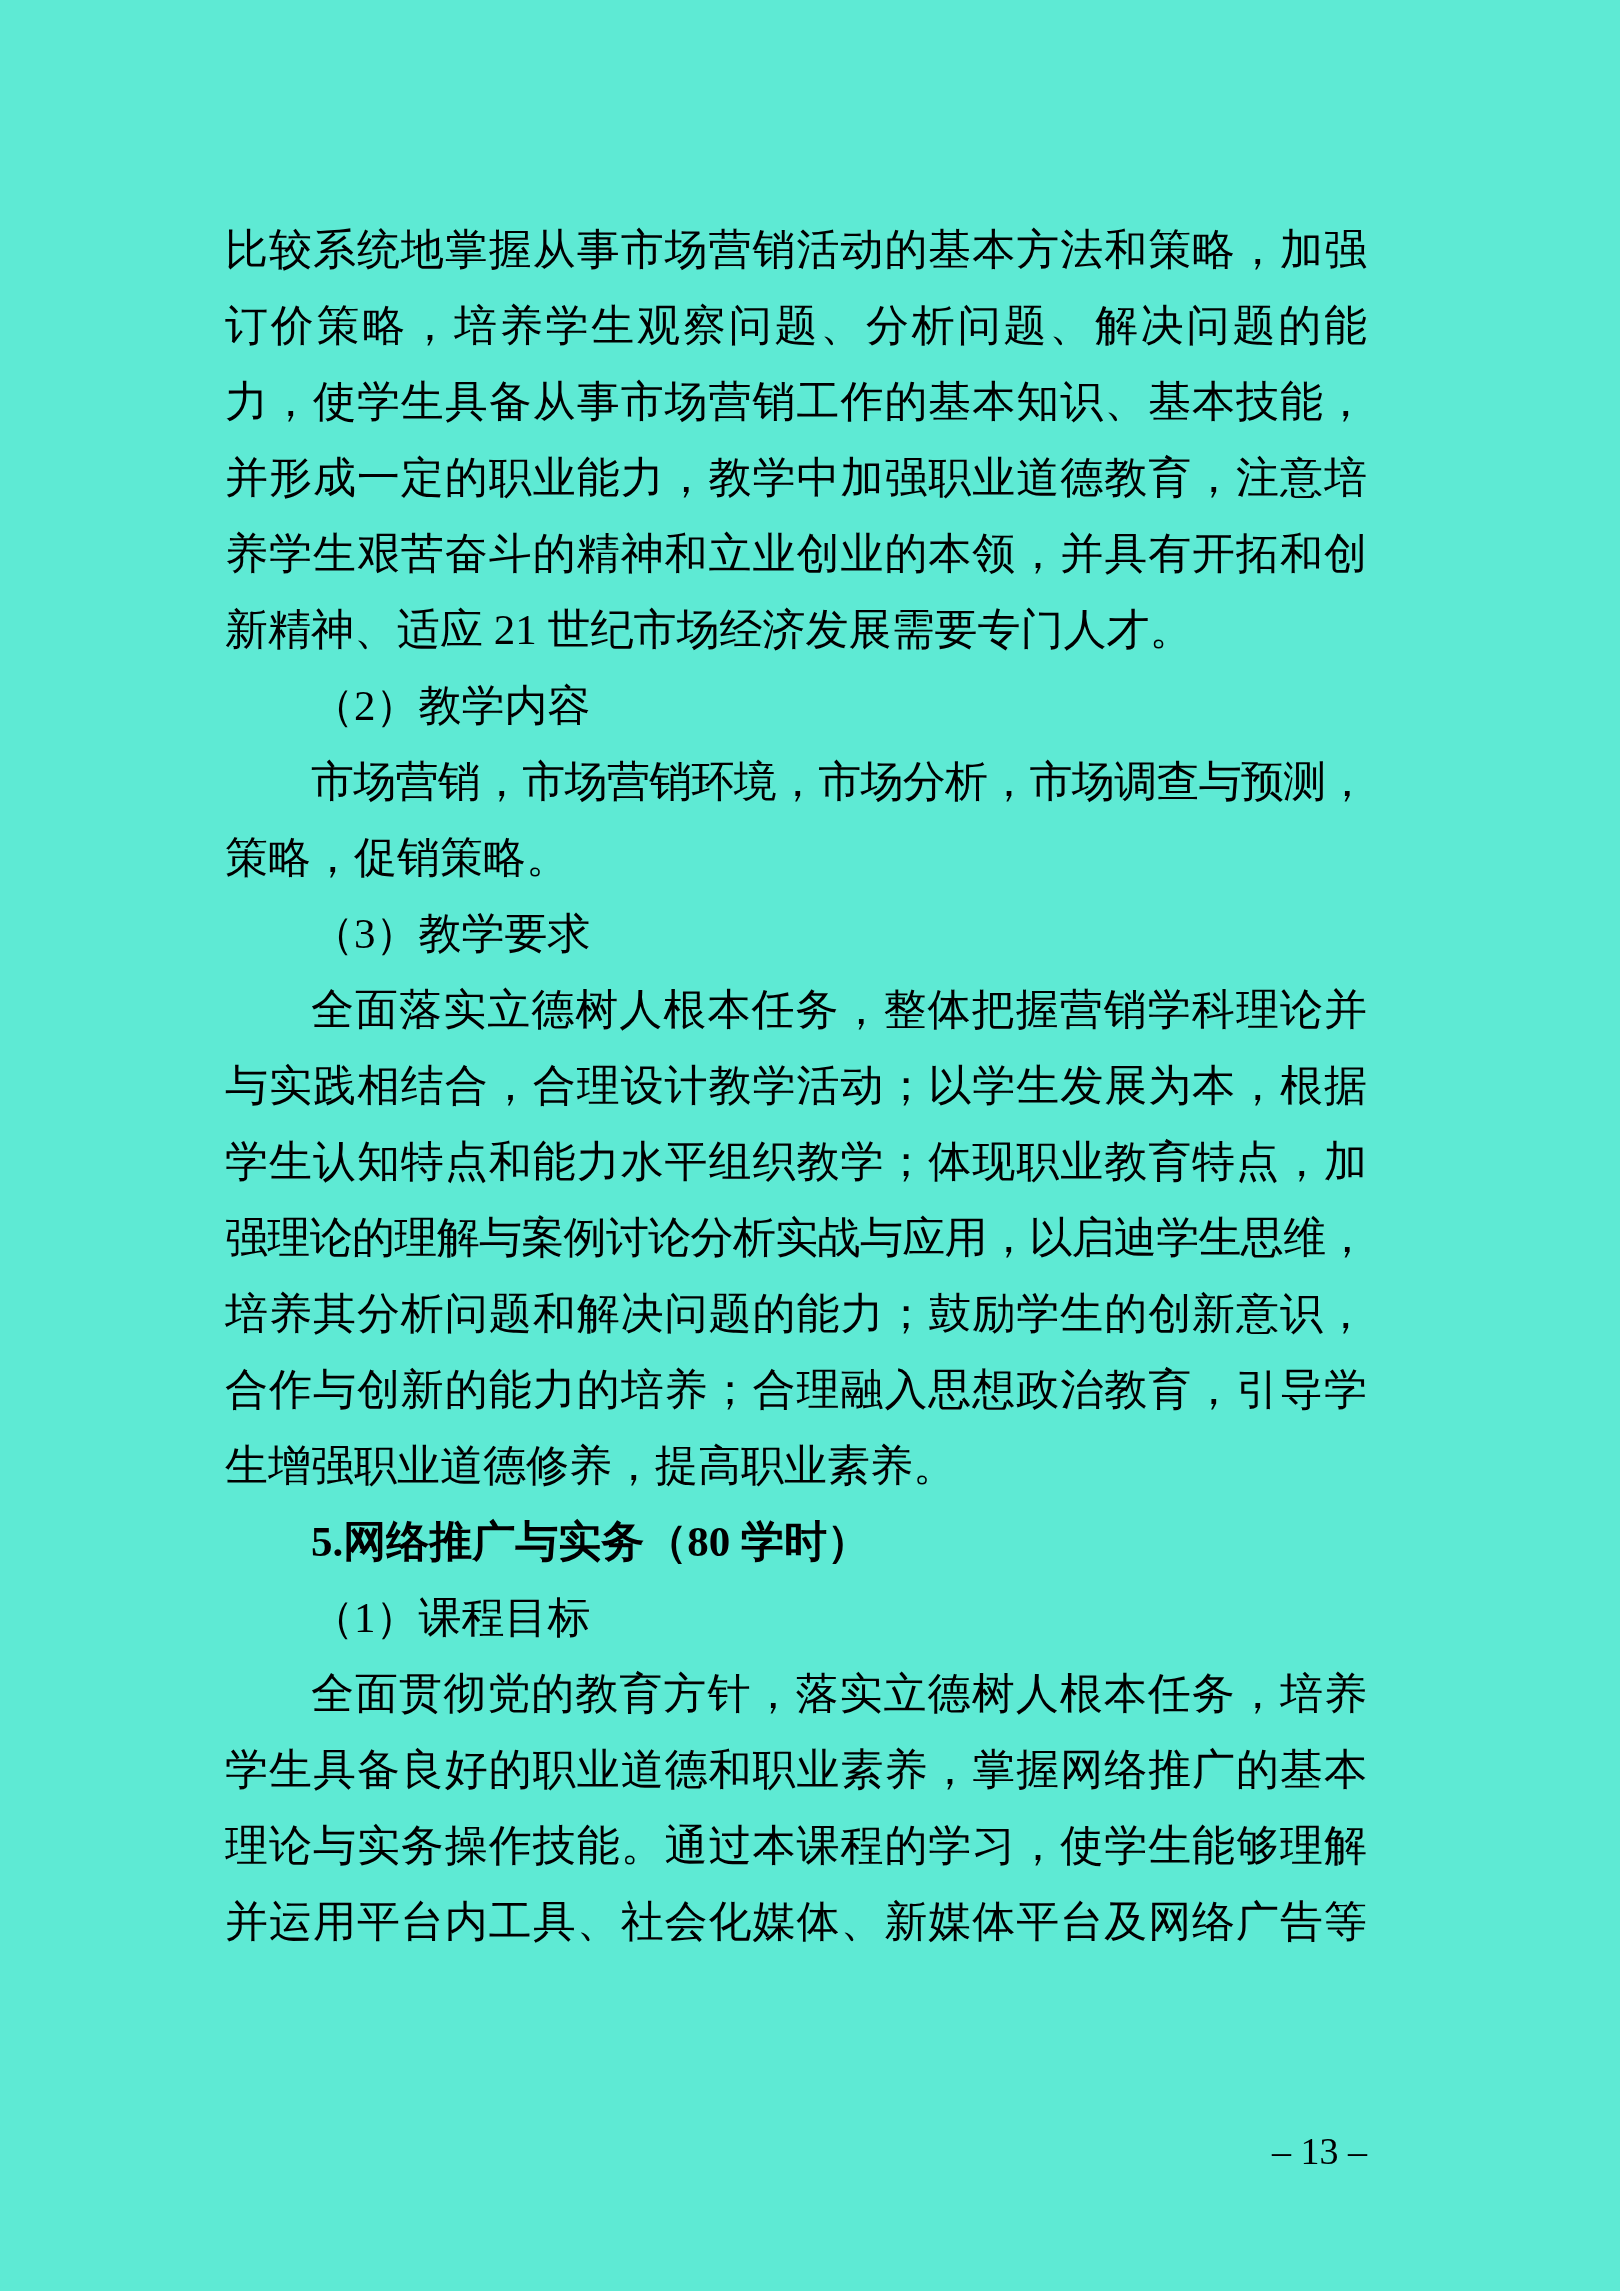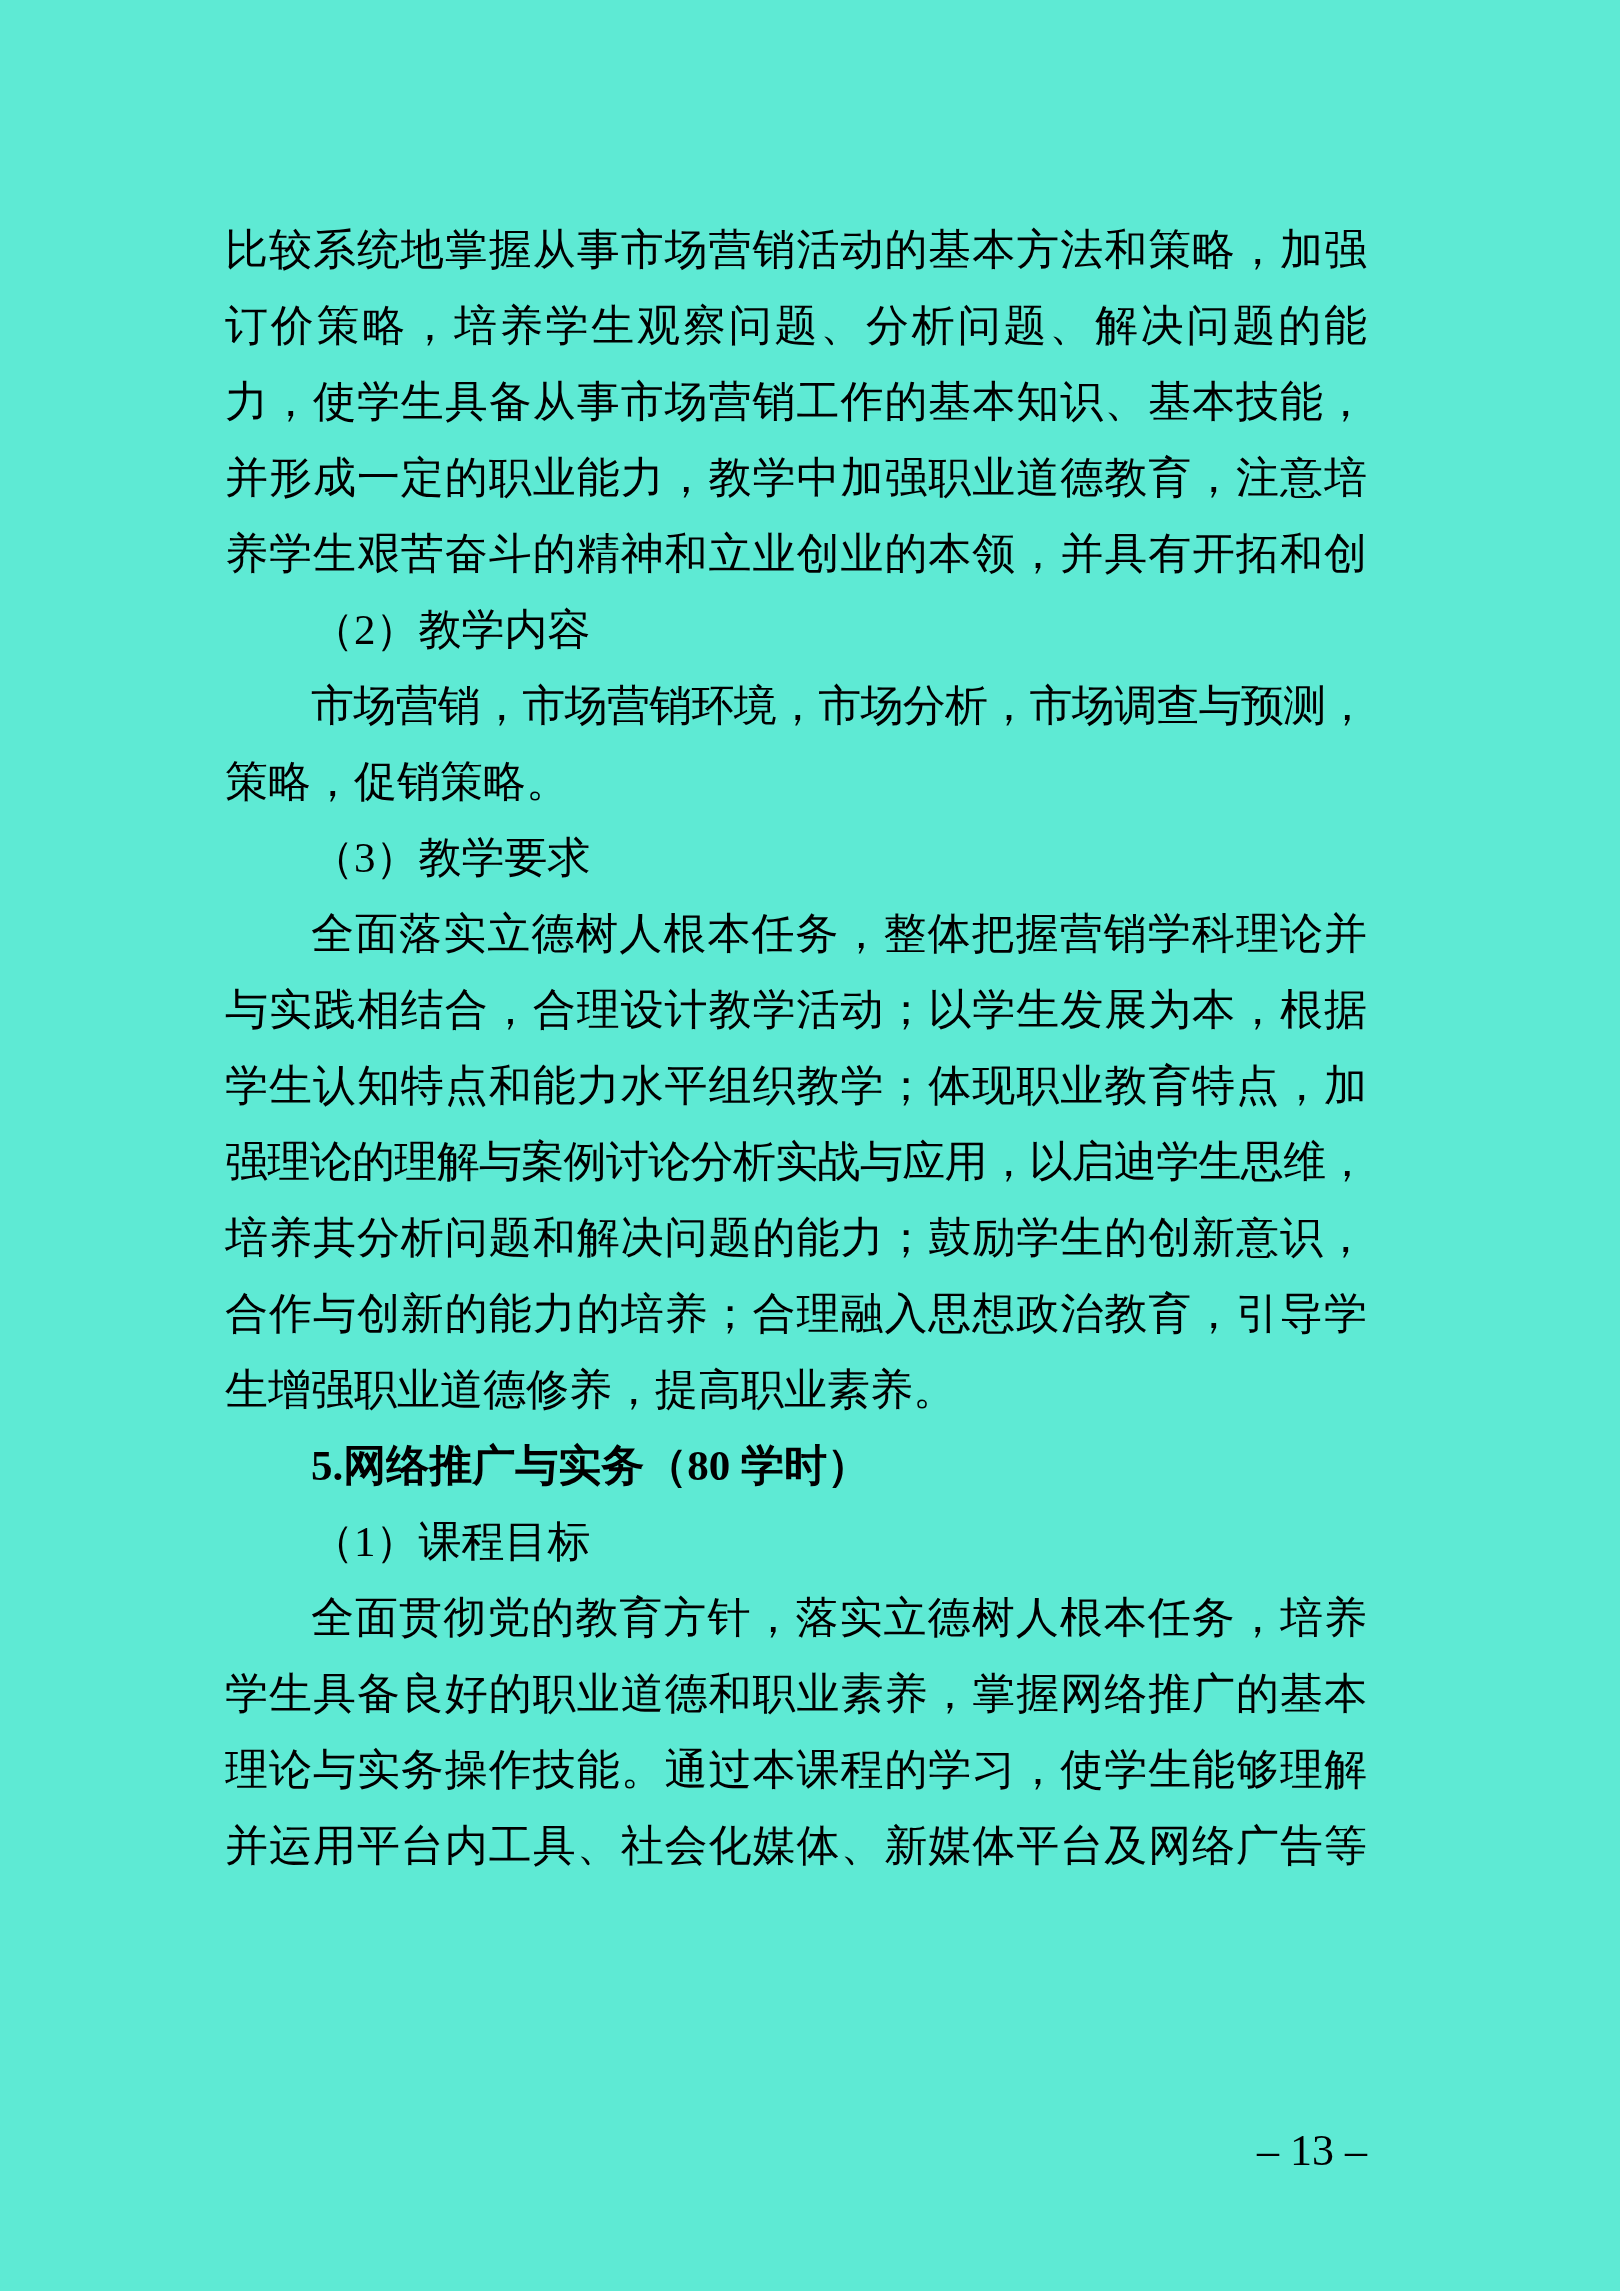--- a/index.html
+++ b/index.html
@@ -43,35 +43,36 @@
   }
   .bold {
     font-weight: bold;
   }
   .footer {
     position: absolute;
     left: 225px;
     top: 2129px;
     width: 1142px;
     text-align: right;
-    font-size: 44px;
+    font-size: 38px;
     line-height: 44px;
     color: #000000;
   }
 </style>
 </head>
 <body>
 
 <div class="page">
   <div class="content">
     <div class="line fill">比较系统地掌握从事市场营销活动的基本方法和策略，加强</div>
     <div class="line fill">订价策略，培养学生观察问题、分析问题、解决问题的能</div>
     <div class="line fill">力，使学生具备从事市场营销工作的基本知识、基本技能，</div>
     <div class="line fill">并形成一定的职业能力，教学中加强职业道德教育，注意培</div>
     <div class="line fill">养学生艰苦奋斗的精神和立业创业的本领，并具有开拓和创</div>
+    <div class="line">新精神、适应 21 世纪市场经济发展需要专门人才。</div>
     <div class="line indent">（2）教学内容</div>
     <div class="line indent fill tight">市场营销，市场营销环境，市场分析，市场调查与预测，</div>
     <div class="line">策略，促销策略。</div>
     <div class="line indent">（3）教学要求</div>
     <div class="line indent fill">全面落实立德树人根本任务，整体把握营销学科理论并</div>
     <div class="line fill">与实践相结合，合理设计教学活动；以学生发展为本，根据</div>
     <div class="line fill">学生认知特点和能力水平组织教学；体现职业教育特点，加</div>
     <div class="line fill tight">强理论的理解与案例讨论分析实战与应用，以启迪学生思维，</div>
     <div class="line fill">培养其分析问题和解决问题的能力；鼓励学生的创新意识，</div>
     <div class="line fill">合作与创新的能力的培养；合理融入思想政治教育，引导学</div>

